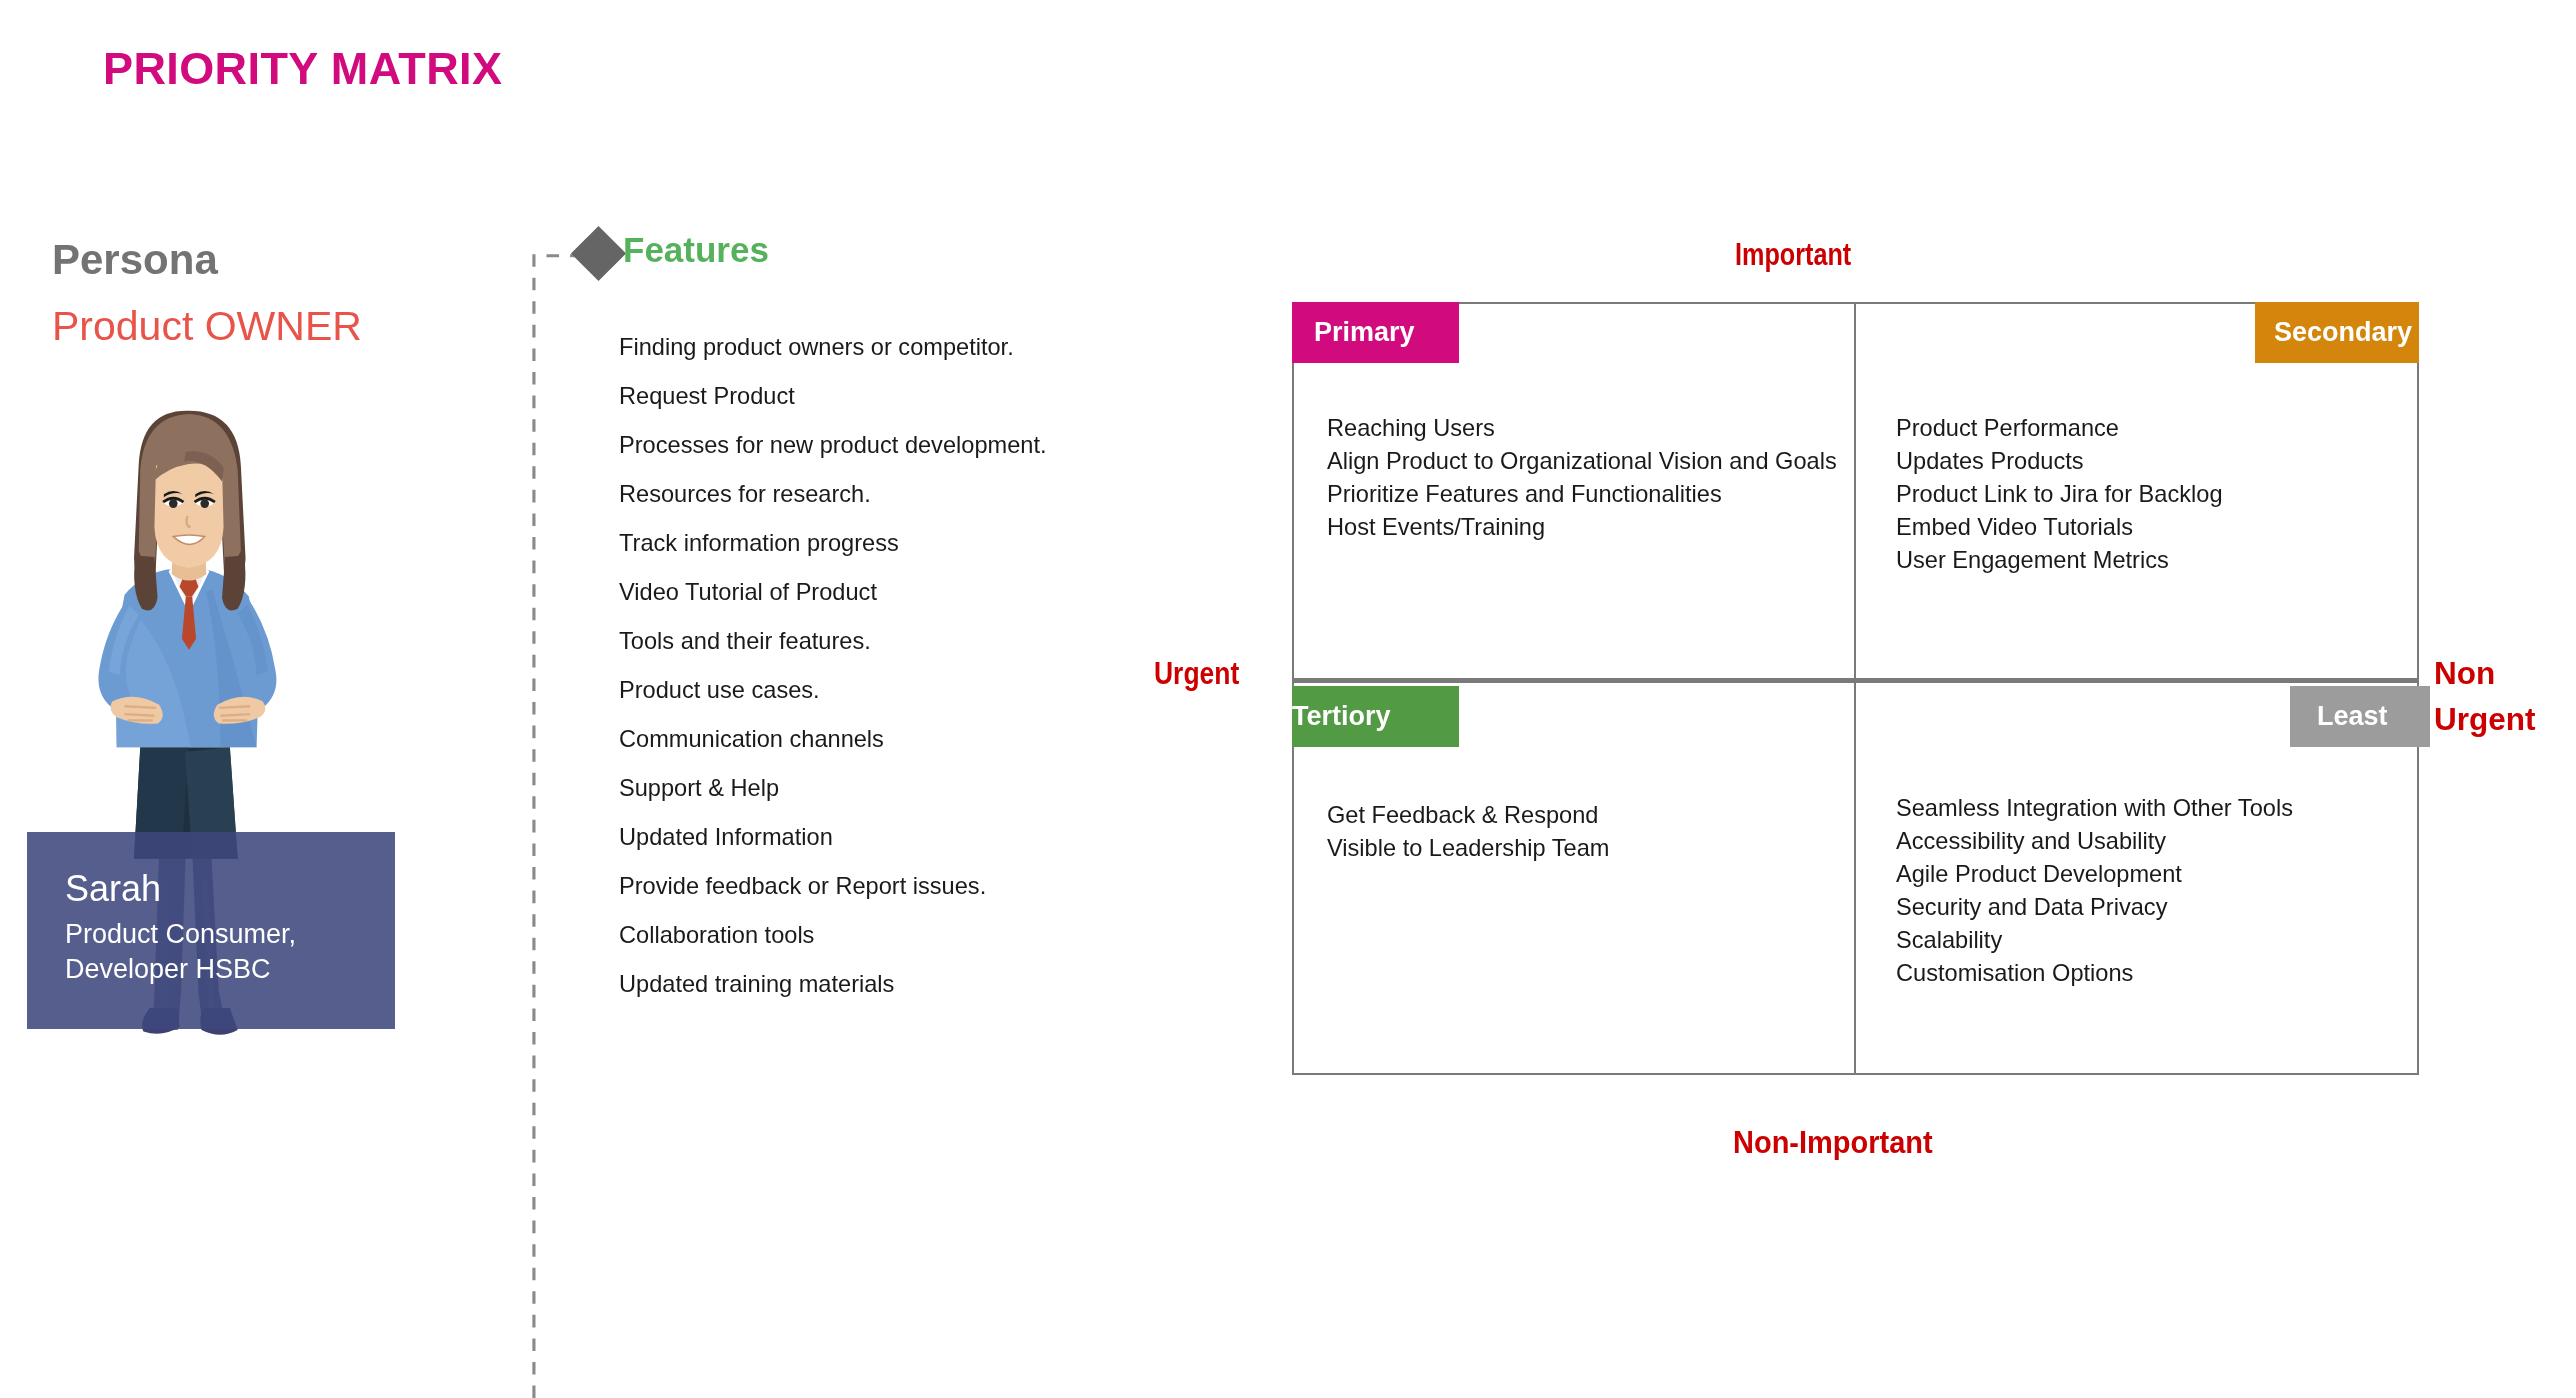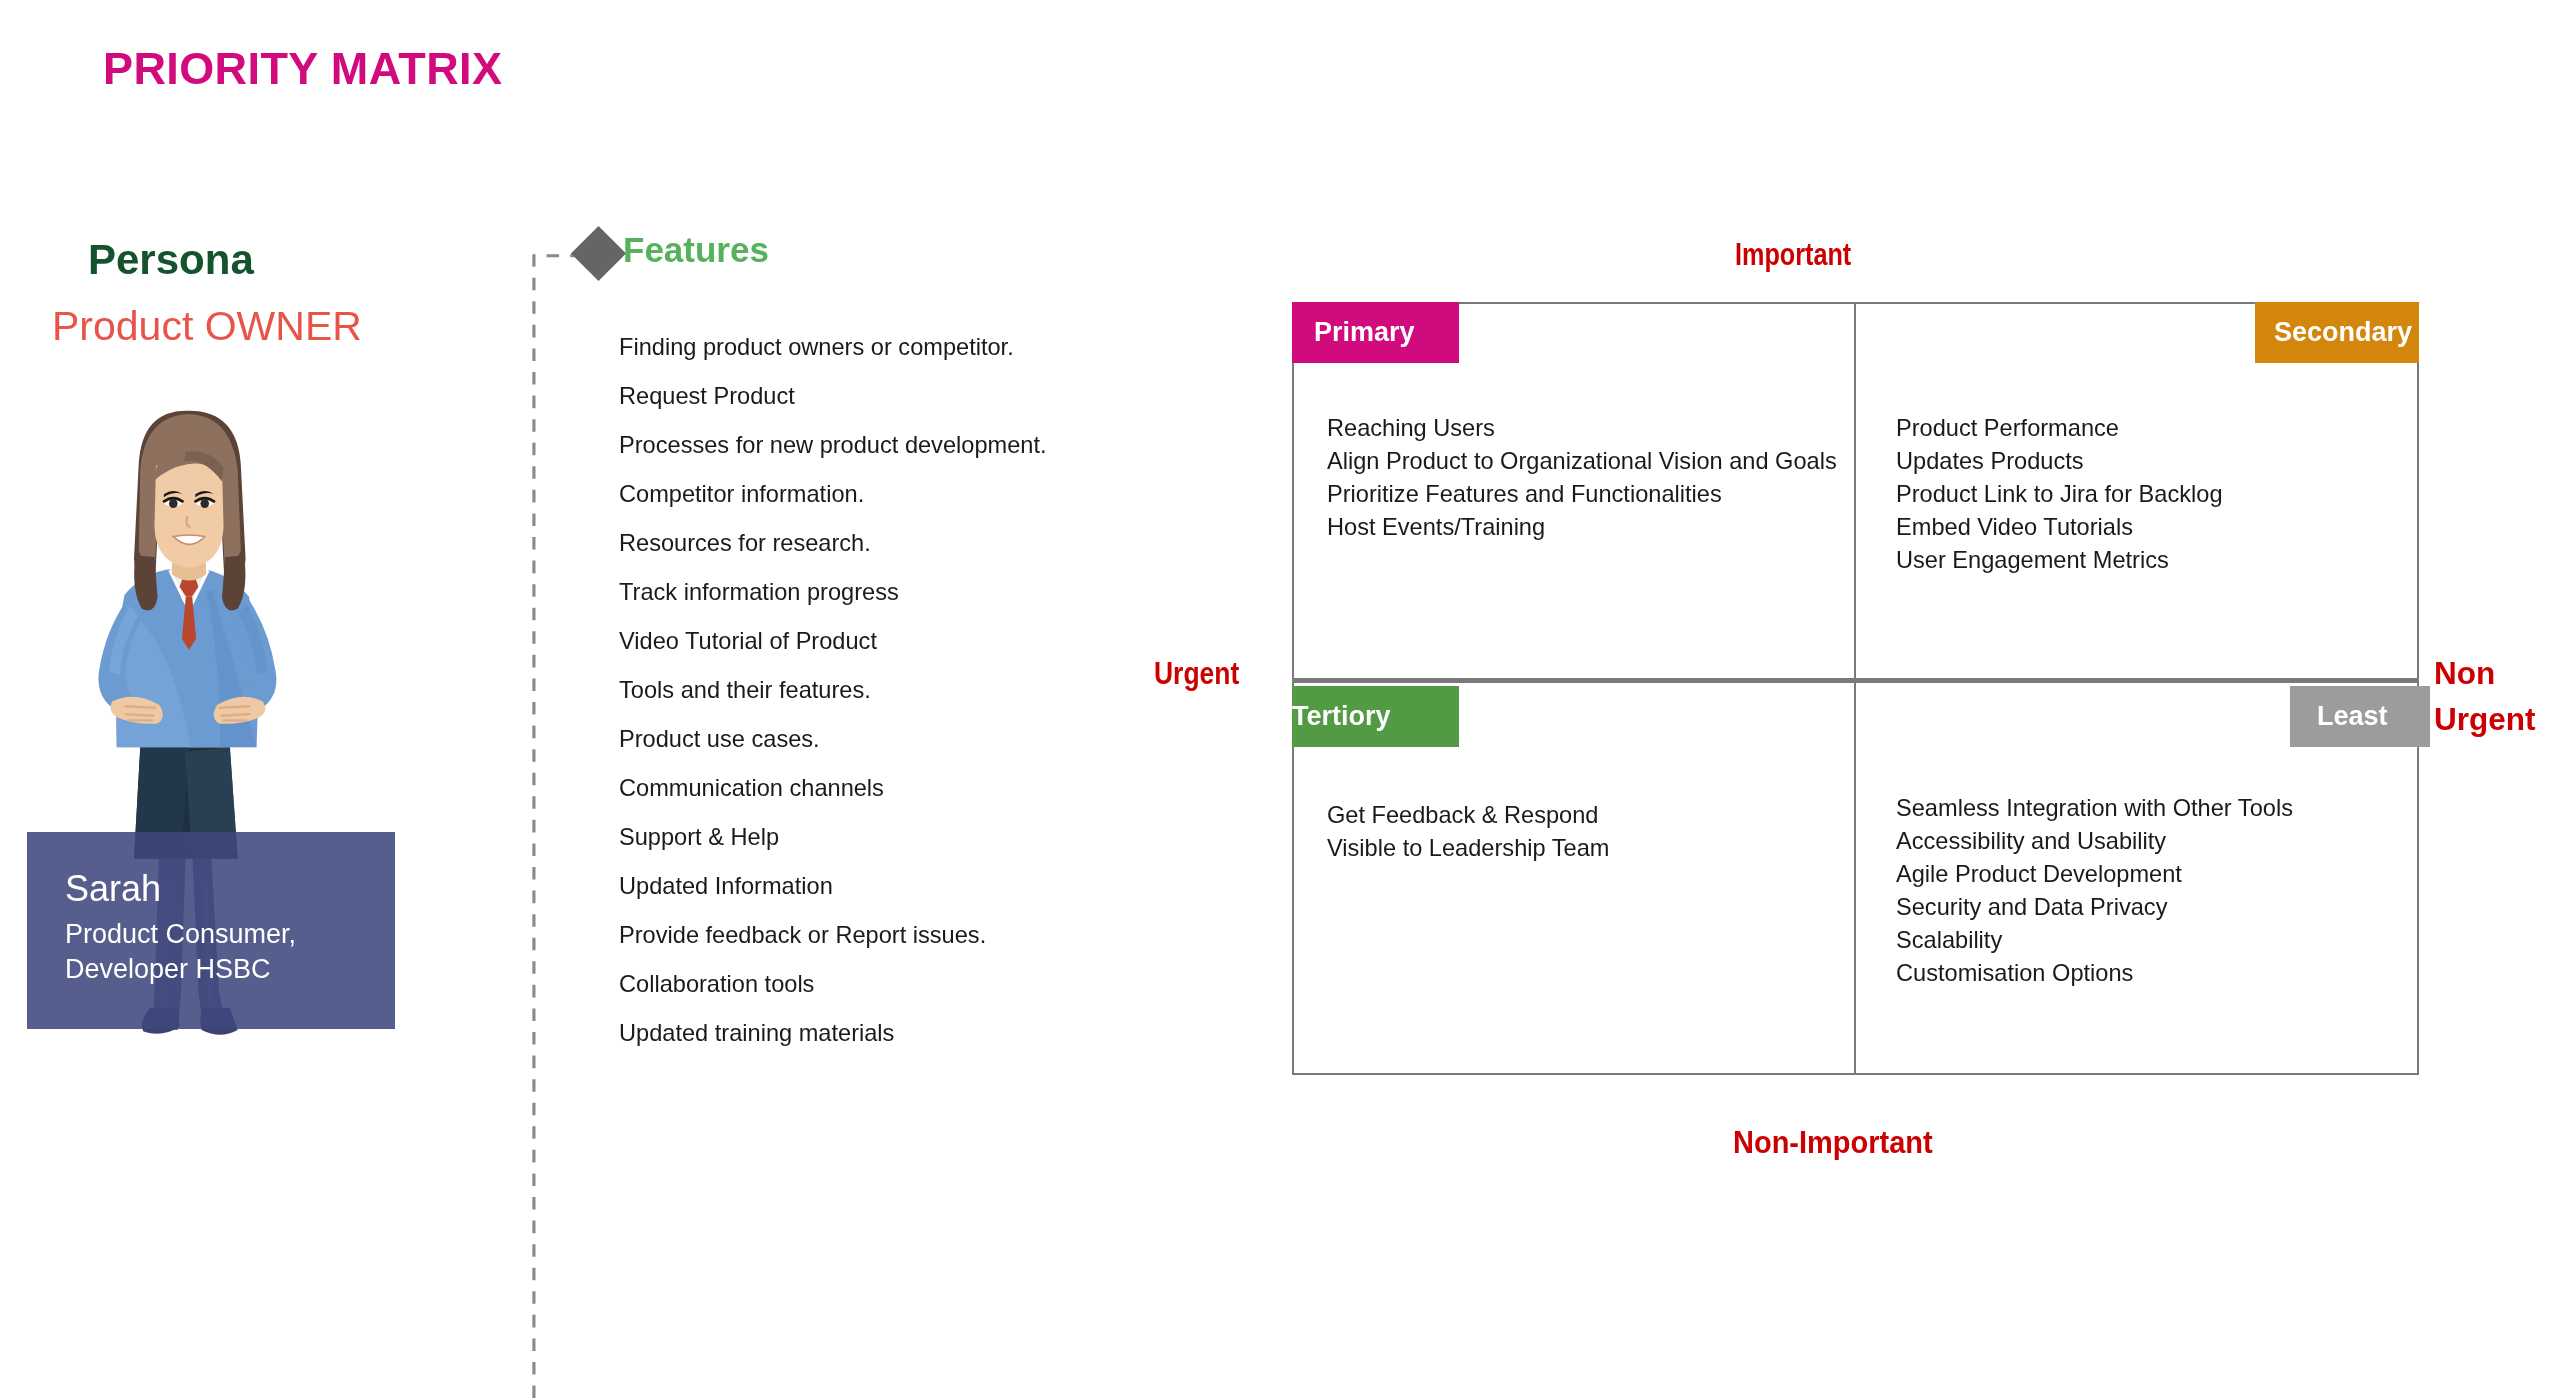--- a/index.html
+++ b/index.html
@@ -14,21 +14,21 @@
   
   #page-title{
     left:103px;top:43px;
     font-size:45px;font-weight:bold;color:#D10A7D;
     letter-spacing:0.4px;white-space:nowrap;
   }
 
   
   #persona-heading{
     left:52px;top:236px;
-    font-size:42px;font-weight:bold;color:#14532d;white-space:nowrap;margin-left:36px;
+    font-size:42px;font-weight:bold;color:#737373;white-space:nowrap;
   }
   #persona-role{
     left:52px;top:303px;
     font-size:41px;font-weight:300;color:#E8544A;white-space:nowrap;
   }
 
   
   #persona-illustration{
     left:23.6px;top:409px;width:330px;height:637px;
   }
@@ -220,21 +220,20 @@
   </svg>
 </div>
 
 <div class="abs" id="features-diamond"></div>
 <div class="abs" id="features-title">Features</div>
 
 <div class="abs" id="features-list">
   <div class="feat-item">Finding product owners or competitor.</div>
   <div class="feat-item">Request Product</div>
   <div class="feat-item">Processes for new product development.</div>
-  <div class="feat-item">Competitor information.</div>
   <div class="feat-item">Resources for research.</div>
   <div class="feat-item">Track information progress</div>
   <div class="feat-item">Video Tutorial of Product</div>
   <div class="feat-item">Tools and their features.</div>
   <div class="feat-item">Product use cases.</div>
   <div class="feat-item">Communication channels</div>
   <div class="feat-item">Support &amp; Help</div>
   <div class="feat-item">Updated Information</div>
   <div class="feat-item">Provide feedback or Report issues.</div>
   <div class="feat-item">Collaboration tools</div>

